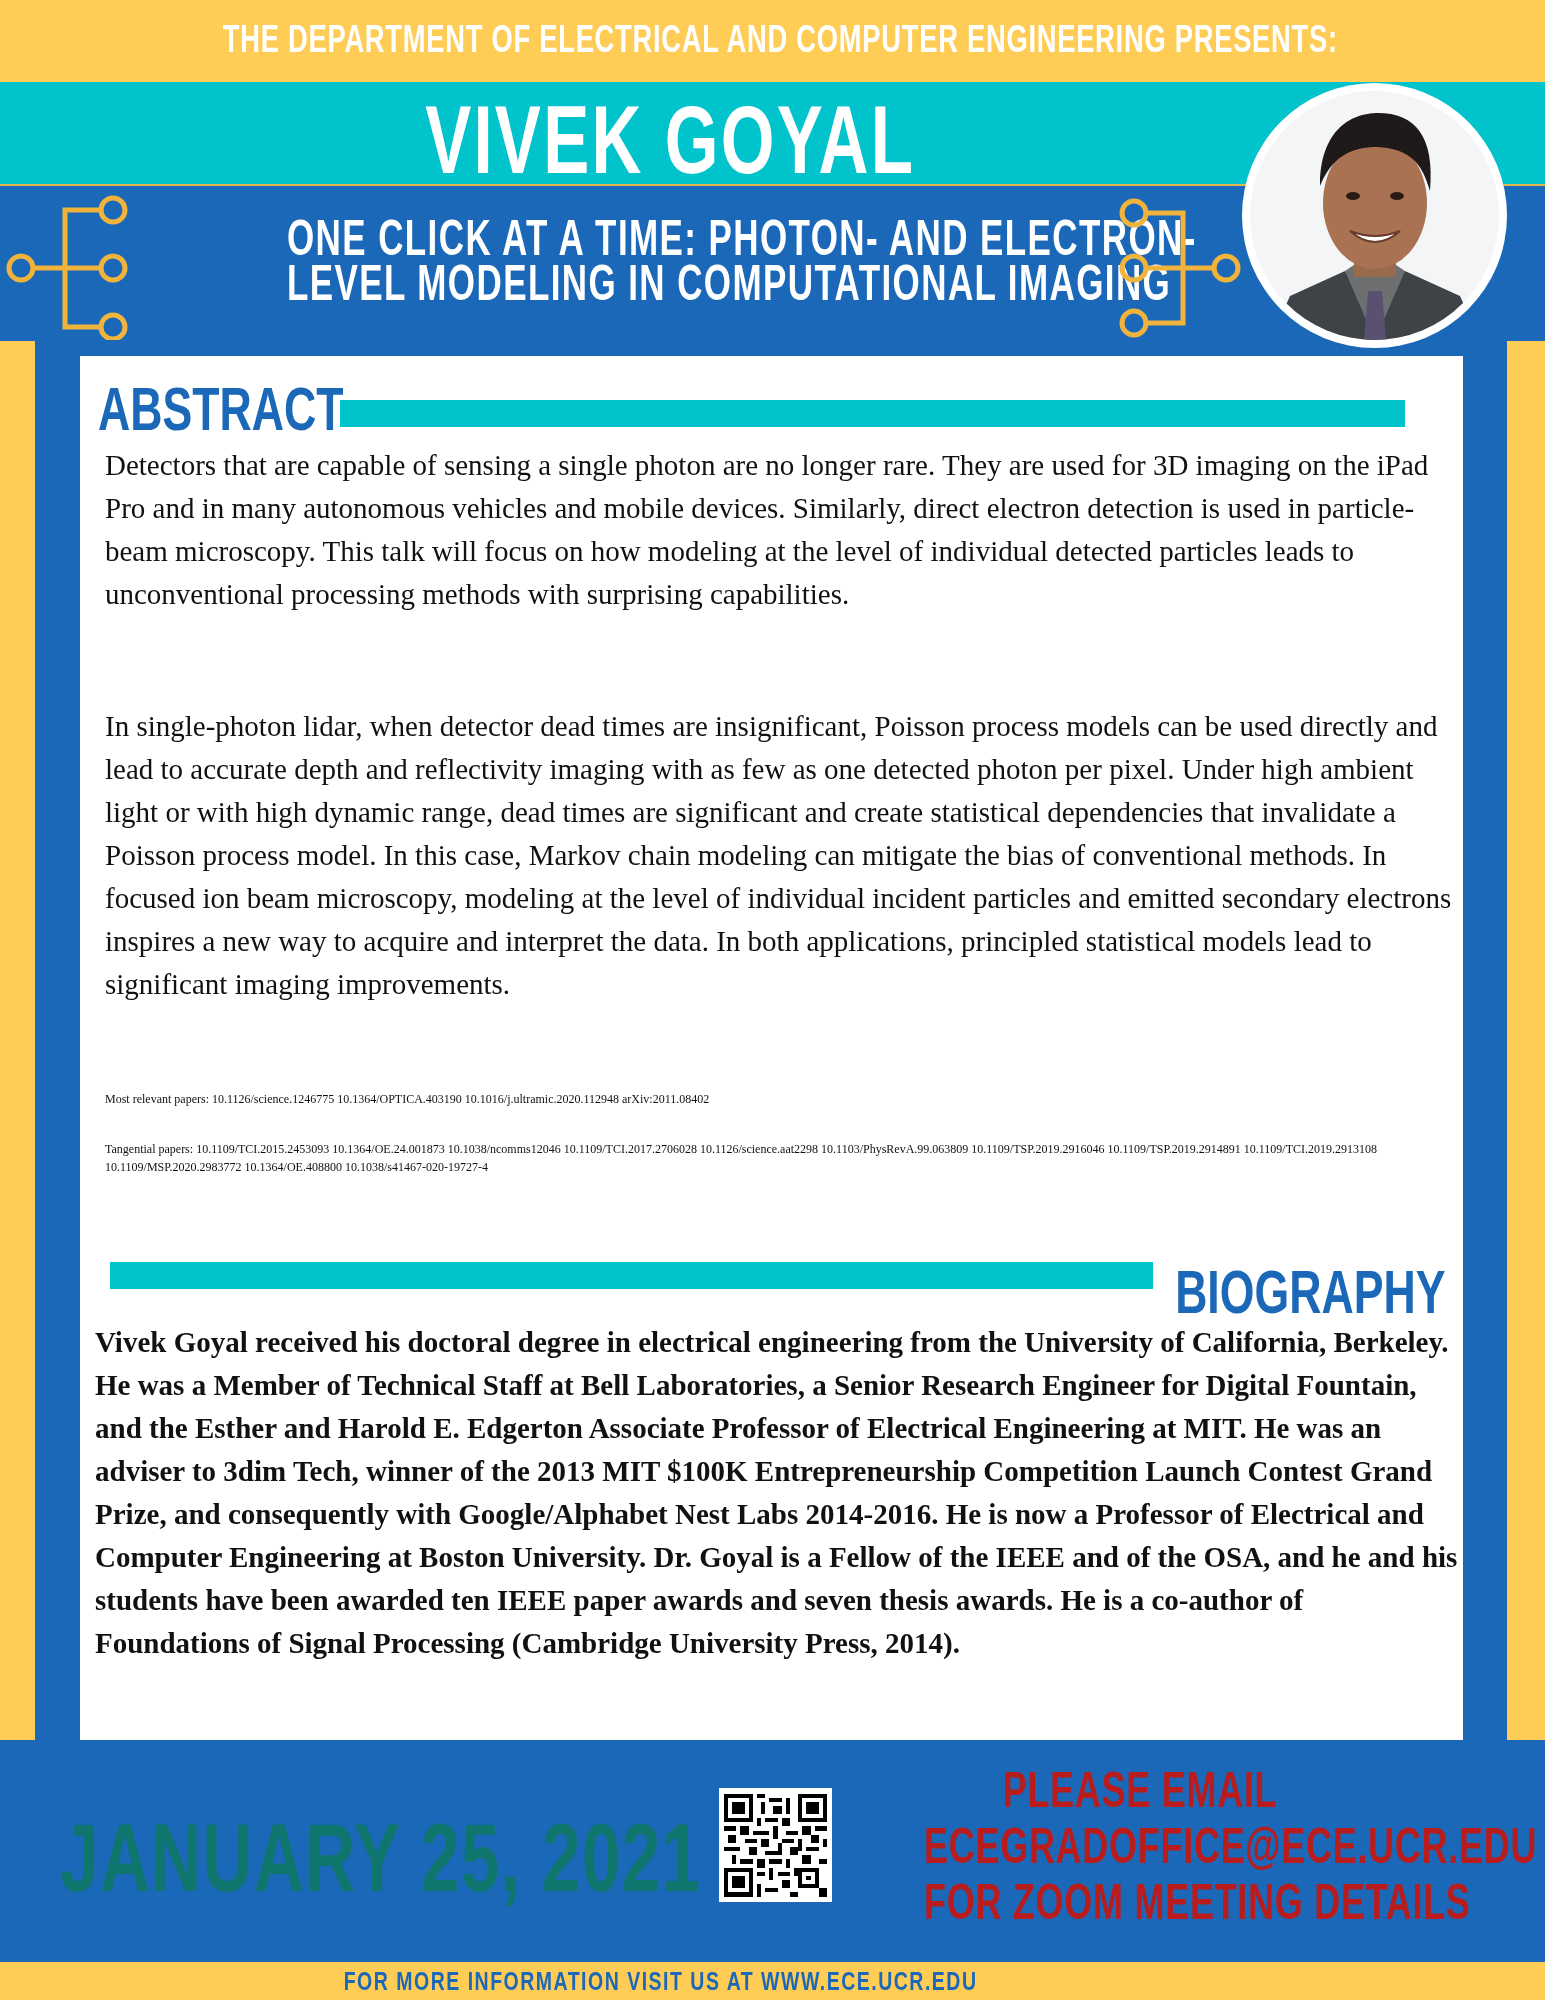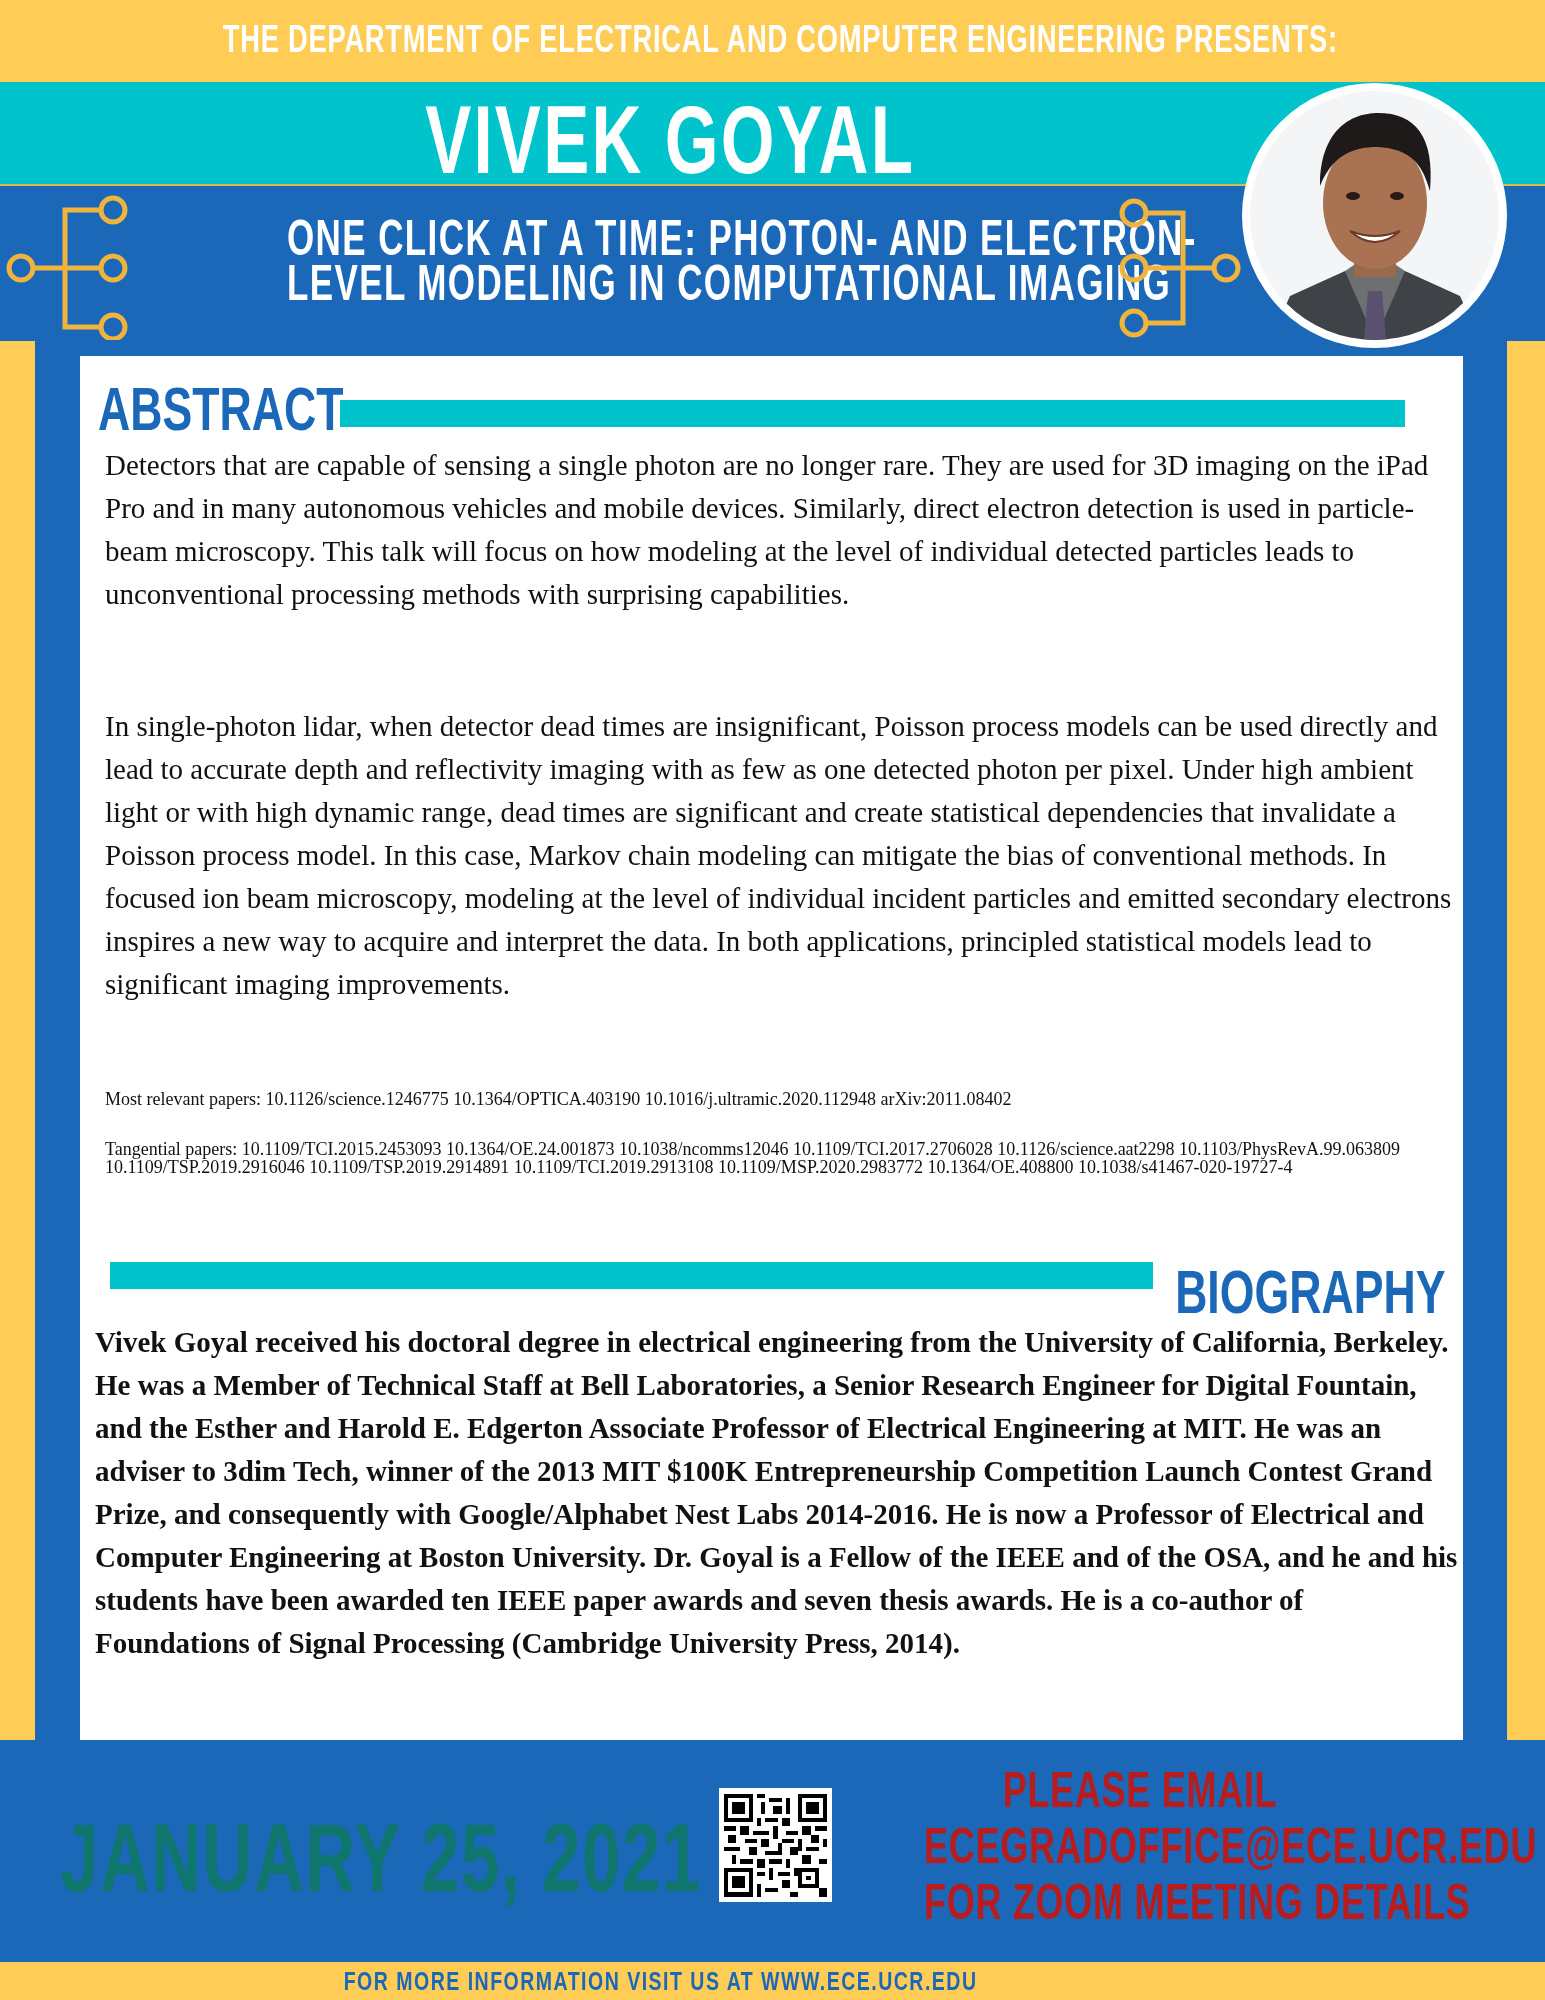--- a/index.html
+++ b/index.html
@@ -51,21 +51,21 @@
   #bio-heading { position:absolute; right:100px; top:1245px; color:#1B68B8; text-align:right;margin-top:16px; }
   #bio-heading .cond { font-size:62px; line-height:62px; transform:scaleX(0.72); transform-origin:right center; }
   #bio-rule { position:absolute; left:110px; top:1262px; width:1043px; height:27px; background:#00C3CB; }
 
   
   .body-text { position:absolute; color:#111111; font-family:"Liberation Serif", serif; font-size:29px; line-height:43px; }
   #abstract-p1 { left:105px; top:444px; width:1350px; }
   #abstract-p2 { left:105px; top:705px; width:1355px; }
   #bio-p { left:95px; top:1321px; width:1370px;font-weight:bold; }
 
-  .refs { position:absolute; left:105px; color:#111111; font-family:"Liberation Serif", serif; font-size:18px; line-height:18px; width:1360px; }
+  .refs { position:absolute; left:105px; color:#111111; font-family:"Liberation Serif", serif; font-size:12px; line-height:18px; width:1360px; }
   #refs-relevant { top:1090px; }
   #refs-tangential { top:1140px; }
 
   
   #event-date { position:absolute; left:60px; top:1810px; color:#0f766e; }
   #event-date .cond { font-size:96px; line-height:96px; letter-spacing:2px; transform:scaleX(0.72); transform-origin:left center; }
 
   #qr-code { position:absolute; left:719px; top:1788px; width:113px; height:114px; background:#FFFFFF; padding:5px; }
 
   #email-block { position:absolute; left:840px; top:1762px; width:600px; text-align:center; color:#b91c1c; }

